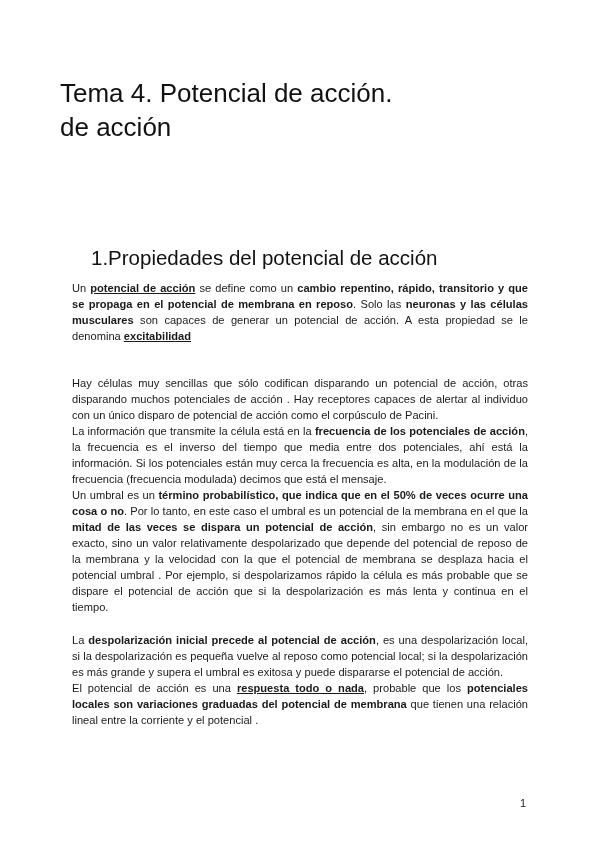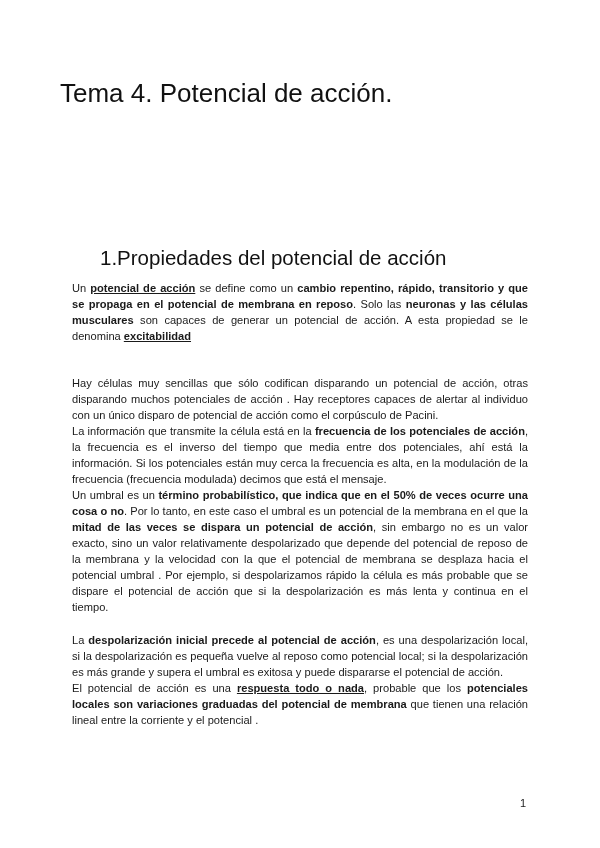--- a/index.html
+++ b/index.html
@@ -1,31 +1,32 @@
 <!DOCTYPE html>
 <html><head>
 <meta charset="utf-8">
 <style>
   html, body { margin: 0; padding: 0; background: #ffffff; }
   body { width: 600px; height: 848px; position: relative; overflow: hidden; font-family: "Liberation Sans", sans-serif; color: #111; }
   .title { position: absolute; left: 60px; top: 76px; width: 480px; text-align: left; font-size: 26px; line-height: 34px; color: #111; }
-  .heading { position: absolute; left: 100px; top: 246px; font-size: 20.5px; color: #111; }
+  .heading { position: absolute; left: 91px; top: 246px; font-size: 20.5px; color: #111; }
   .body { position: absolute; left: 72px; top: 280px; width: 456px; font-size: 11.1px; line-height: 16px; text-align: justify; color: #1a1a1a; }
   .body p { margin: 0; }
   .body .gap { height: 31px; }
   .body .gap-sm { height: 17px; }
   b { font-weight: bold; }
   u { text-decoration: underline; }
   .page-num { position: absolute; left: 520px; top: 797px; font-size: 11px; color: #222; }
 </style>
 </head>
 <body>
 
 <div class="title">
   <div>Tema 4. Potencial de acción.</div>
+  <div>de acción</div>
 </div>
 
 <div class="heading">1.Propiedades del potencial de acción</div>
 
 <div class="body">
   <p><span>Un </span><b><u>potencial de acción</u></b><span> se define como un </span><b>cambio repentino, rápido, transitorio y que se propaga en el potencial de membrana en reposo</b><span>. Solo las </span><b>neuronas y las células musculares</b><span> son capaces de generar un potencial de acción. A esta propiedad se le denomina </span><b><u>excitabilidad</u></b></p>
 
 
   <div class="gap"></div>
 

